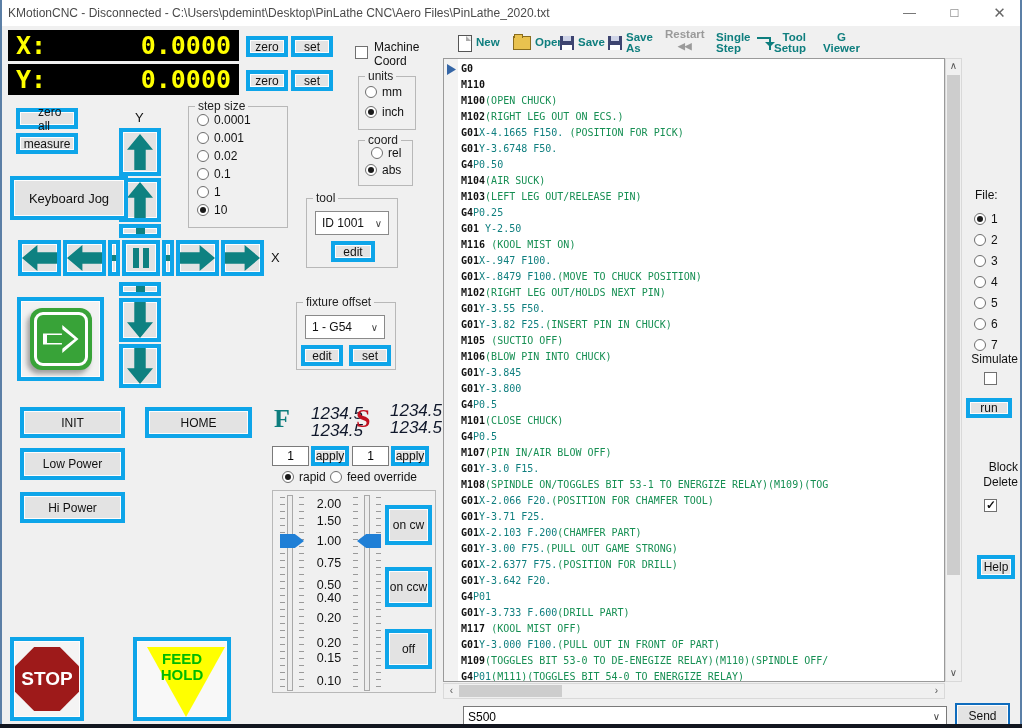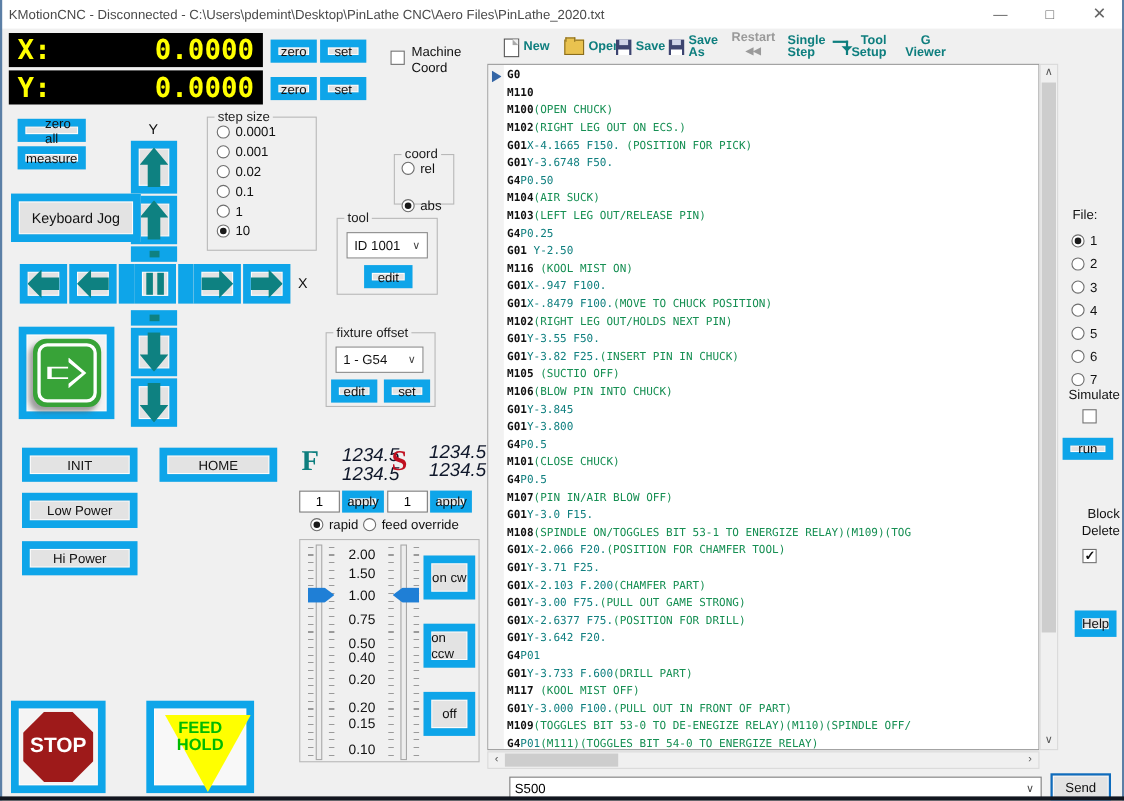--- a/index.html
+++ b/index.html
@@ -9,21 +9,21 @@
   .edge-l{left:0}.edge-r{right:0}
   .edge-b{position:absolute;left:0;right:0;bottom:0;height:4px;background:#12161f;}
 
   
   .titlebar{position:absolute;left:0;top:0;right:0;height:26px;background:#ffffff;}
   .title-text{position:absolute;left:8px;top:6px;font-size:12px;color:#4a4a4a;white-space:nowrap;}
   .wbtn{position:absolute;top:0;width:45px;height:26px;text-align:center;line-height:26px;color:#666;font-size:13px;}
   .wbtn.min{right:90px}.wbtn.max{right:45px}.wbtn.close{right:0;font-size:15px;}
 
   
-  .btn{position:absolute;background:#e3e3e3;border:7px solid #0ea5e9;box-shadow:inset 0 0 0 1px #fdfdfd;
+  .btn{position:absolute;background:#e3e3e3;border:4px solid #0ea5e9;box-shadow:inset 0 0 0 1px #fdfdfd;
        display:flex;align-items:center;justify-content:center;font-size:12px;color:#111;box-sizing:border-box;}
   .groupbox{position:absolute;border:1px solid #b8b8b8;box-sizing:border-box;}
   .gb-label{position:absolute;top:-8px;left:6px;background:#f0f0f0;padding:0 3px;font-size:12px;color:#222;}
   .rb{display:inline-block;width:12px;height:12px;border:1px solid #6e6e6e;border-radius:50%;background:#fff;
       vertical-align:-2px;margin-right:5px;position:relative;box-sizing:border-box;}
   .rb.on:after{content:"";position:absolute;left:2px;top:2px;width:6px;height:6px;border-radius:50%;background:#1a1a1a;}
   .cb{display:inline-block;width:13px;height:13px;border:1px solid #707070;background:#fff;position:relative;box-sizing:border-box;}
   .cb.on:after{content:"\2713";position:absolute;left:1px;top:-2px;font-size:12px;font-weight:bold;color:#111;}
   .radio-row{display:block;white-space:nowrap;margin-bottom:6px;}
 
@@ -139,25 +139,32 @@
   <div class="dro" style="top:64px;">
     <span>Y:</span>
     <span>0.0000</span>
   </div>
   <div class="btn" style="left:246px;top:70px;width:42px;height:21px;">zero</div>
   <div class="btn" style="left:291px;top:70px;width:42px;height:21px;">set</div>
 
   <div style="position:absolute;left:355px;top:46px;"><span class="cb"></span></div>
   <div style="position:absolute;left:374px;top:40px;width:52px;line-height:14px;">Machine Coord</div>
 
+  <div class="groupbox" style="left:358px;top:76px;width:58px;height:54px;">
+    <span class="gb-label">units</span>
+    <div style="position:absolute;left:6px;top:8px;">
+      <label class="radio-row"><span class="rb"></span><span>mm</span></label>
+      <label class="radio-row"><span class="rb on"></span><span>inch</span></label>
+    </div>
+  </div>
 
   <div class="groupbox" style="left:358px;top:140px;width:55px;height:46px;">
     <span class="gb-label">coord</span>
     <div style="position:absolute;left:6px;top:5px;">
-      <label class="radio-row" style="margin-bottom:20px;"><span class="rb"></span><span>rel</span></label>
+      <label class="radio-row" style="margin-bottom:3px;text-align:right;"><span class="rb"></span><span>rel</span></label>
       <label class="radio-row"><span class="rb on"></span><span>abs</span></label>
     </div>
   </div>
 
   <div class="btn" style="left:16px;top:108px;width:62px;height:21px;padding-left:18px;">zero all</div>
   <div class="btn" style="left:16px;top:133px;width:62px;height:21px;">measure</div>
 
   <div class="groupbox" style="left:188px;top:106px;width:100px;height:122px;">
     <span class="gb-label">step size</span>
     <div style="position:absolute;left:8px;top:6px;">
@@ -282,21 +289,21 @@
       <div class="scale-label" style="top: 159px;">0.15</div>
       <div class="scale-label" style="top: 182px;">0.10</div>
     </div>
   <div class="sthumb pr" style="left:280px;top:534px;"></div>
   <div class="sthumb pl" style="left:357px;top:534px;"></div>
 
   <div class="btn" style="left:385px;top:505px;width:47px;height:40px;">on cw</div>
   <div class="btn" style="left:385px;top:567px;width:47px;height:40px;">on ccw</div>
   <div class="btn" style="left:385px;top:629px;width:47px;height:40px;">off</div>
 
-  <div class="btn" style="left:10px;top:637px;width:86px;height:84px;background:#f4f4f4;">
+  <div class="btn" style="left:10px;top:637px;width:74px;height:84px;background:#f4f4f4;">
     <div class="stop-shape">
         <span>STOP</span>
       </div>
   </div>
   <div class="btn" style="left:133px;top:637px;width:98px;height:84px;background:#f8f8f8;">
     <div class="fh-tri"></div>
     <div class="fh-text">FEED
 HOLD</div>
   </div>
 

